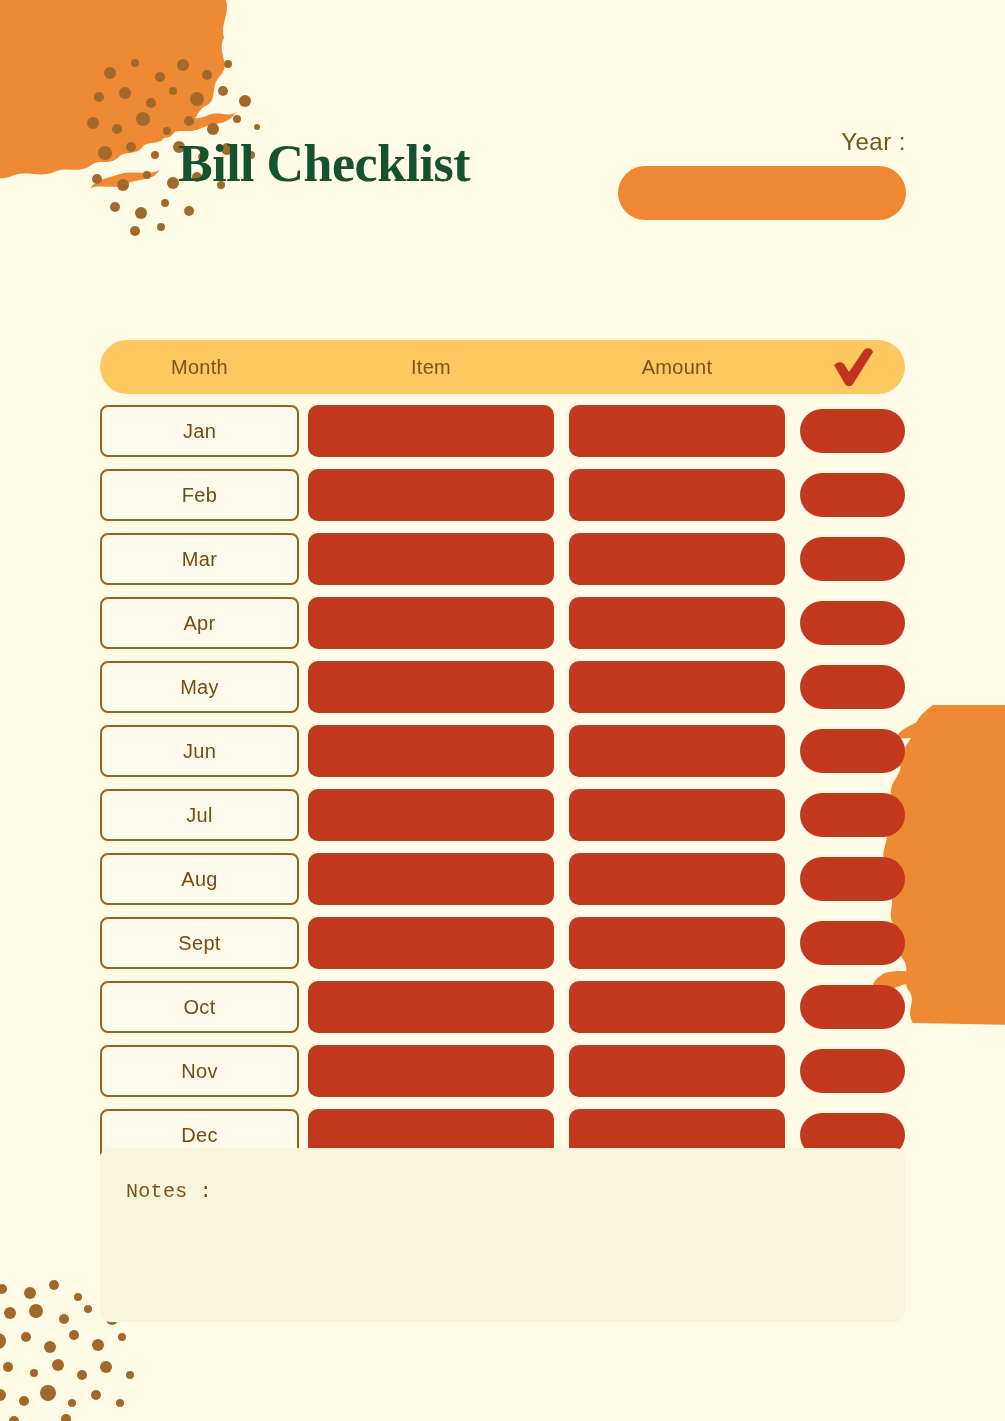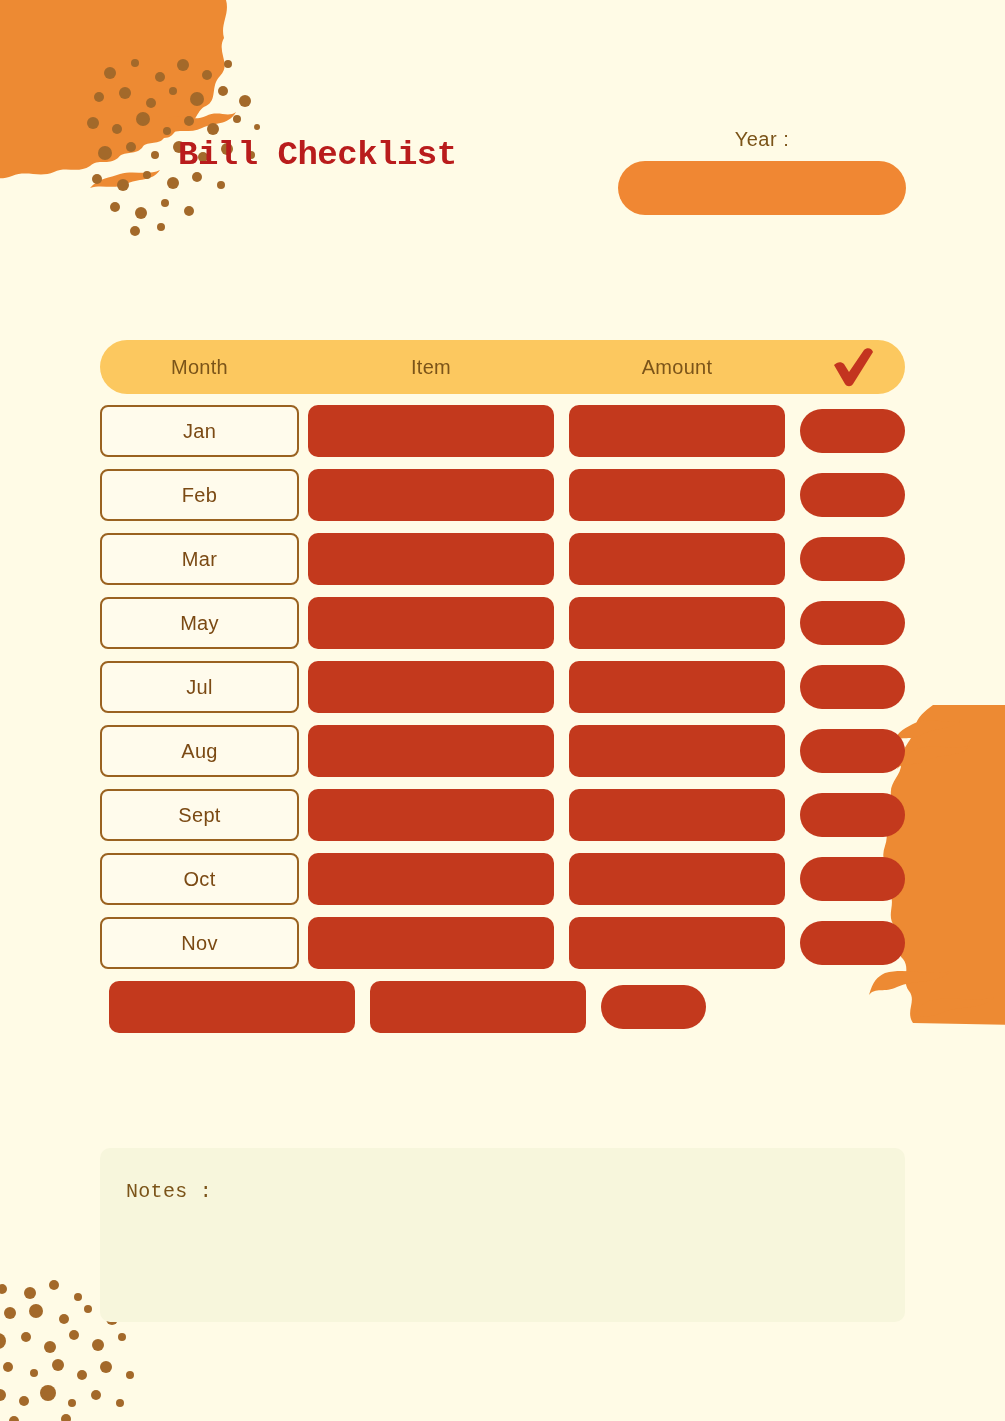--- a/index.html
+++ b/index.html
@@ -29,37 +29,37 @@
   
   .dots { position: absolute; pointer-events: none; }
   #dots-top { left: 85px; top: 55px; width: 200px; height: 185px; }
   #dots-bottom { left: -10px; top: 1255px; width: 190px; height: 175px; }
 
   
   #title {
     position: absolute;
     left: 178px;
     top: 138px;
-    font-family: Liberation Mono, monospace;
+    font-family: Liberation Serif, serif;
     font-weight: bold;
-    font-size: 34px;
+    font-size: 52px;
     line-height: 1;
-    color: #b91c1c;
+    color: #14532d;
     letter-spacing: -0.5px;
     white-space: nowrap;
   }
   #year-block {
     position: absolute;
     left: 618px;
     top: 128px;
     width: 288px;
   }
   #year-label {
-    text-align: center;
-    font-size: 20px;
+    text-align: right;
+    font-size: 24px;
     color: #7B5419;
     letter-spacing: 0.5px;
     margin-bottom: 10px;
   }
   #year-pill {
     width: 288px;
     height: 54px;
     background: #F08733;
     border-radius: 27px;
   }
@@ -284,26 +284,38 @@
           <div class="bar col-amount"></div>
           <div class="check-bar col-check"></div>
         </div>
         <div class="row">
           <div class="month-cell col-month">Mar</div>
           <div class="bar col-item"></div>
           <div class="bar col-amount"></div>
           <div class="check-bar col-check"></div>
         </div>
         <div class="row">
+          <div class="month-cell col-month">Apr</div>
+          <div class="bar col-item"></div>
+          <div class="bar col-amount"></div>
+          <div class="check-bar col-check"></div>
+        </div>
+        <div class="row">
           <div class="month-cell col-month">May</div>
           <div class="bar col-item"></div>
           <div class="bar col-amount"></div>
           <div class="check-bar col-check"></div>
         </div>
         <div class="row">
+          <div class="month-cell col-month">Jun</div>
+          <div class="bar col-item"></div>
+          <div class="bar col-amount"></div>
+          <div class="check-bar col-check"></div>
+        </div>
+        <div class="row">
           <div class="month-cell col-month">Jul</div>
           <div class="bar col-item"></div>
           <div class="bar col-amount"></div>
           <div class="check-bar col-check"></div>
         </div>
         <div class="row">
           <div class="month-cell col-month">Aug</div>
           <div class="bar col-item"></div>
           <div class="bar col-amount"></div>
           <div class="check-bar col-check"></div>
@@ -320,20 +332,21 @@
           <div class="bar col-amount"></div>
           <div class="check-bar col-check"></div>
         </div>
         <div class="row">
           <div class="month-cell col-month">Nov</div>
           <div class="bar col-item"></div>
           <div class="bar col-amount"></div>
           <div class="check-bar col-check"></div>
         </div>
         <div class="row">
+          <div class="month-cell col-month">Dec</div>
           <div class="bar col-item"></div>
           <div class="bar col-amount"></div>
           <div class="check-bar col-check"></div>
         </div>
       </div>
   </div>
 
   <div id="notes">
     <div id="notes-label">Notes :</div>
   </div>

